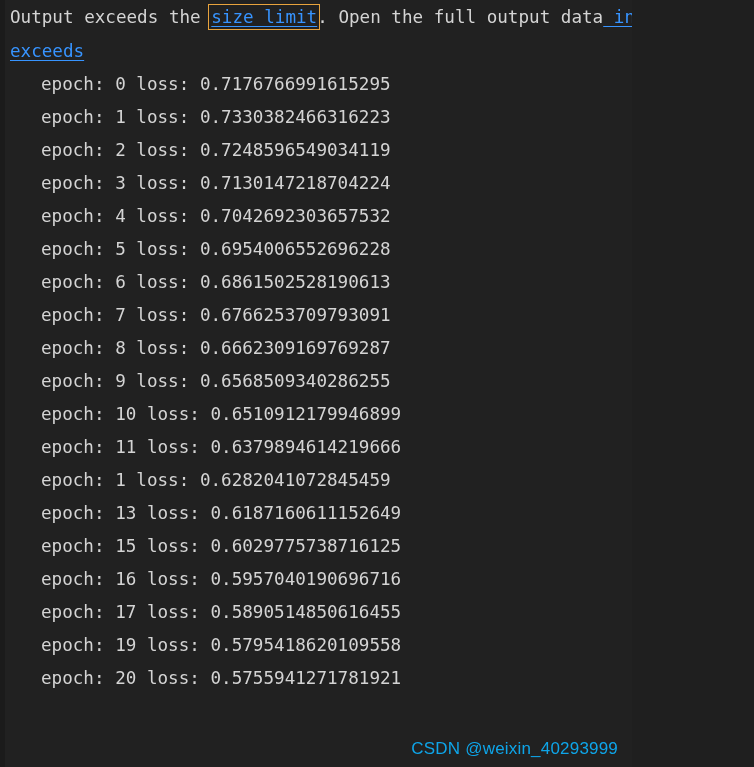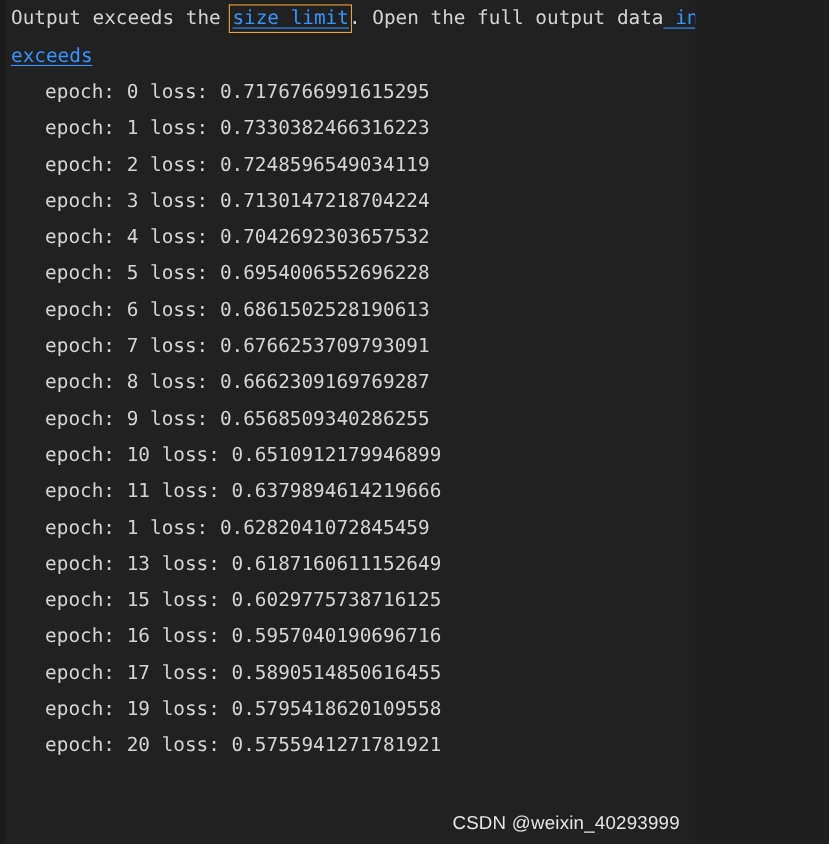--- a/index.html
+++ b/index.html
@@ -68,21 +68,21 @@
     outline-offset: 2px;
     text-decoration: underline;
   }
   .epoch-rows { position: absolute; left: 0; top: 68px; width: 754px; }
   #watermark {
     position: absolute;
     right: 14px;
     bottom: 8px;
     font-family: "Liberation Sans", sans-serif;
     font-size: 17px;
-    color: #e5e5e5;
+    color: #0ea5e9;
     letter-spacing: 0.2px;
     white-space: pre;
   }
 </style>
 </head>
 <body>
 
 <div id="screen">
 
   <div id="gutter"></div>

